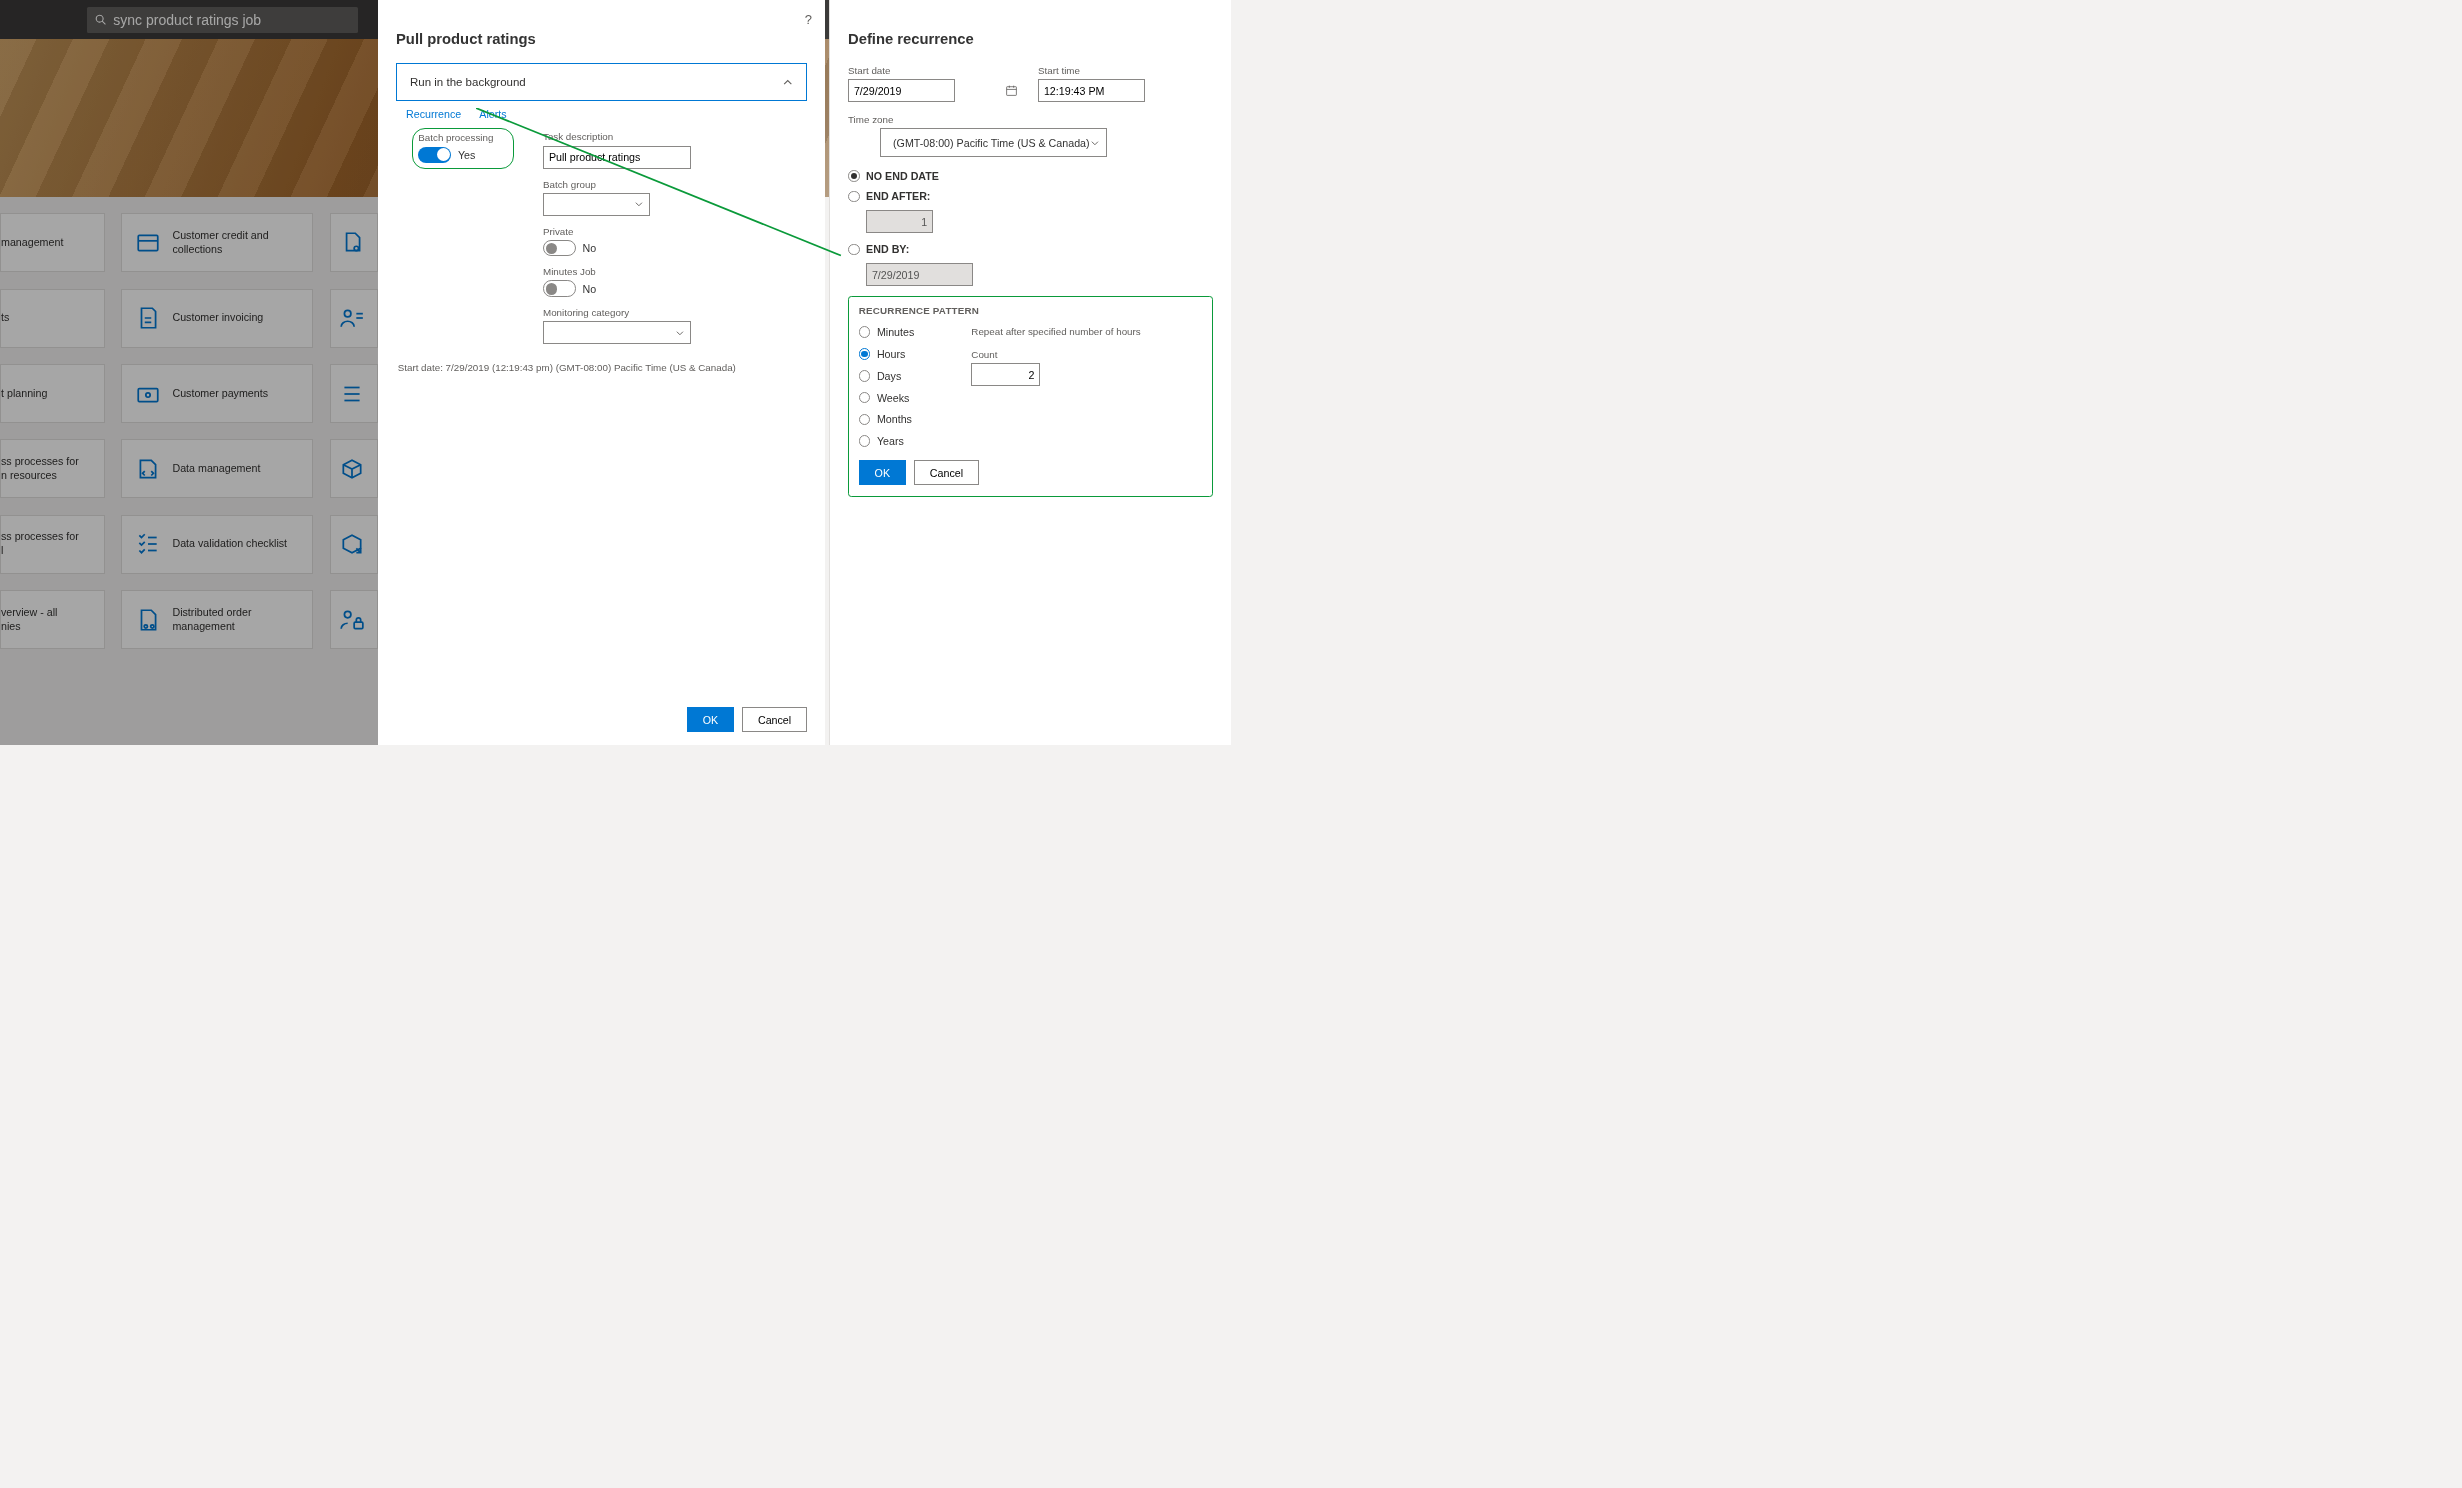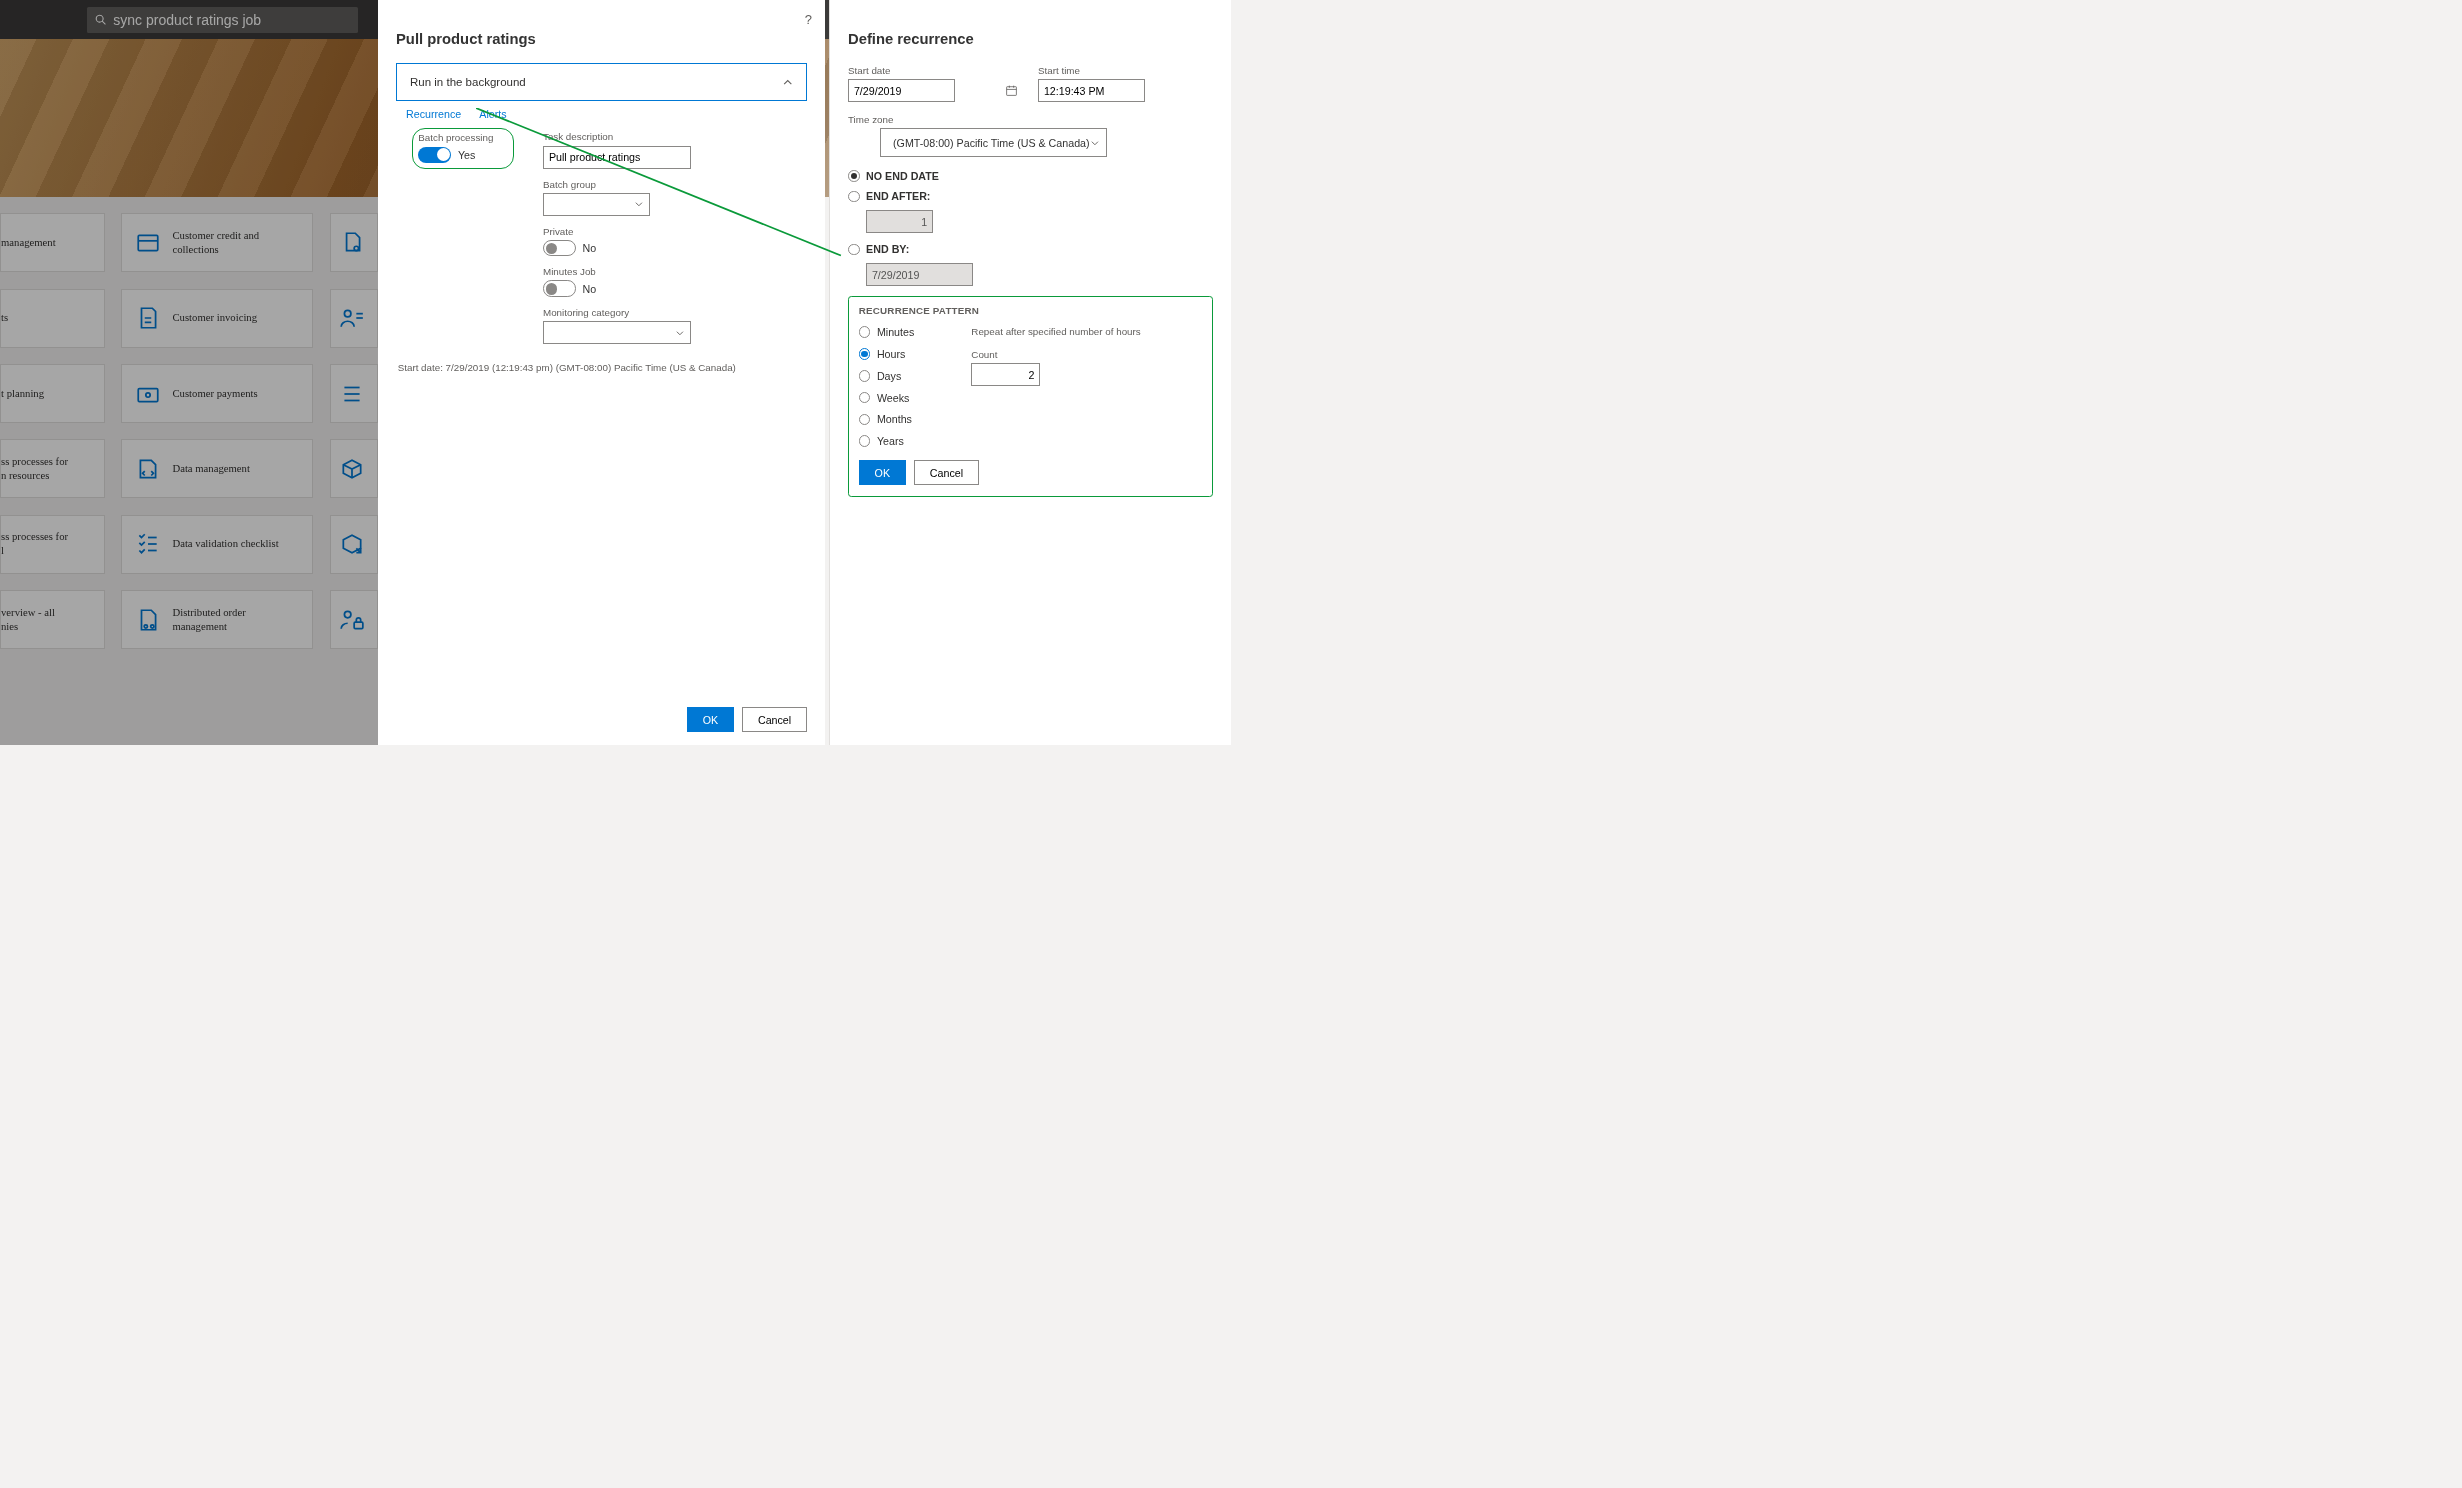--- a/index.html
+++ b/index.html
@@ -9,21 +9,21 @@
 .topbar { background: #3b3a39; height: 39px; display: flex; align-items: center; padding: 0 13px; position: absolute; top:0; left:0; right:0; }
 .search-wrap { background: #605e5c; border-radius: 1.6px; height: 26px; display: flex; align-items: center; padding: 0 8.2px; margin-left: 74px; width: 271px; }
 .search-wrap svg { width:11.5px; height:11.5px; fill:#fff; margin-right:6.6px; }
 .search-wrap span { color:#fff; font-size:14px; }
 
 
 .hero { position:absolute; top:39px; left:0; right:0; height:158px; background: linear-gradient(110deg,#d0a060,#b07030 30%,#8a5a2a 55%,#c0b09a 75%,#a09070); overflow:hidden; }
 .hero::after { content:""; position:absolute; inset:0; background: repeating-linear-gradient(115deg, rgba(255,255,255,0.08) 0 33px, rgba(0,0,0,0.08) 33px 66px); }
 
 
-.tiles { position:absolute; top:210px; left:0; width:378px; bottom:0; padding-top:3.3px;font-family:Liberation Serif, serif; }
+.tiles { position:absolute; top:210px; left:0; width:378px; bottom:0; padding-top:3.3px; }
 .tile-row { display:flex; gap:16.4px; margin-bottom:16.4px; }
 .tile { background:#fff; border:0.8px solid #e1dfdd; height:59px; display:flex; align-items:center; padding:0 13px; }
 .tile.small { width:107px; overflow:hidden; padding-left:0; }
 .tile.med { width:197px; }
 .tile.icon-only { width:49px; overflow:hidden; padding:0 8.2px; }
 .tile-icon { width:26px; height:26px; margin-right:11.5px; color:#0078d4; flex:none; }
 .tile-label { font-size:10.7px; color:#323130; line-height:1.3; }
 .tile.small .tile-label { font-size:10.7px; color:#323130; white-space:normal; }
 
 

